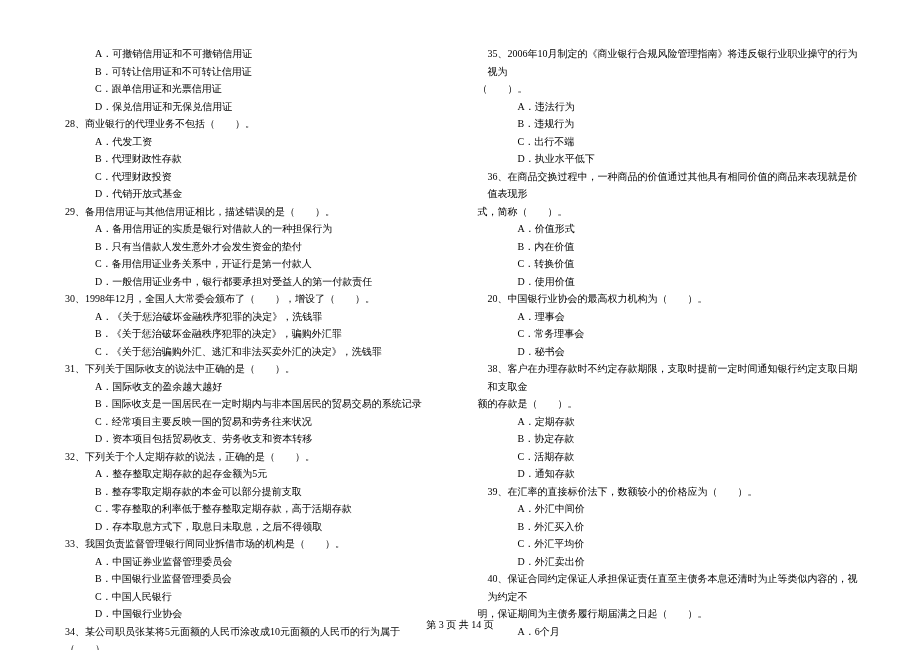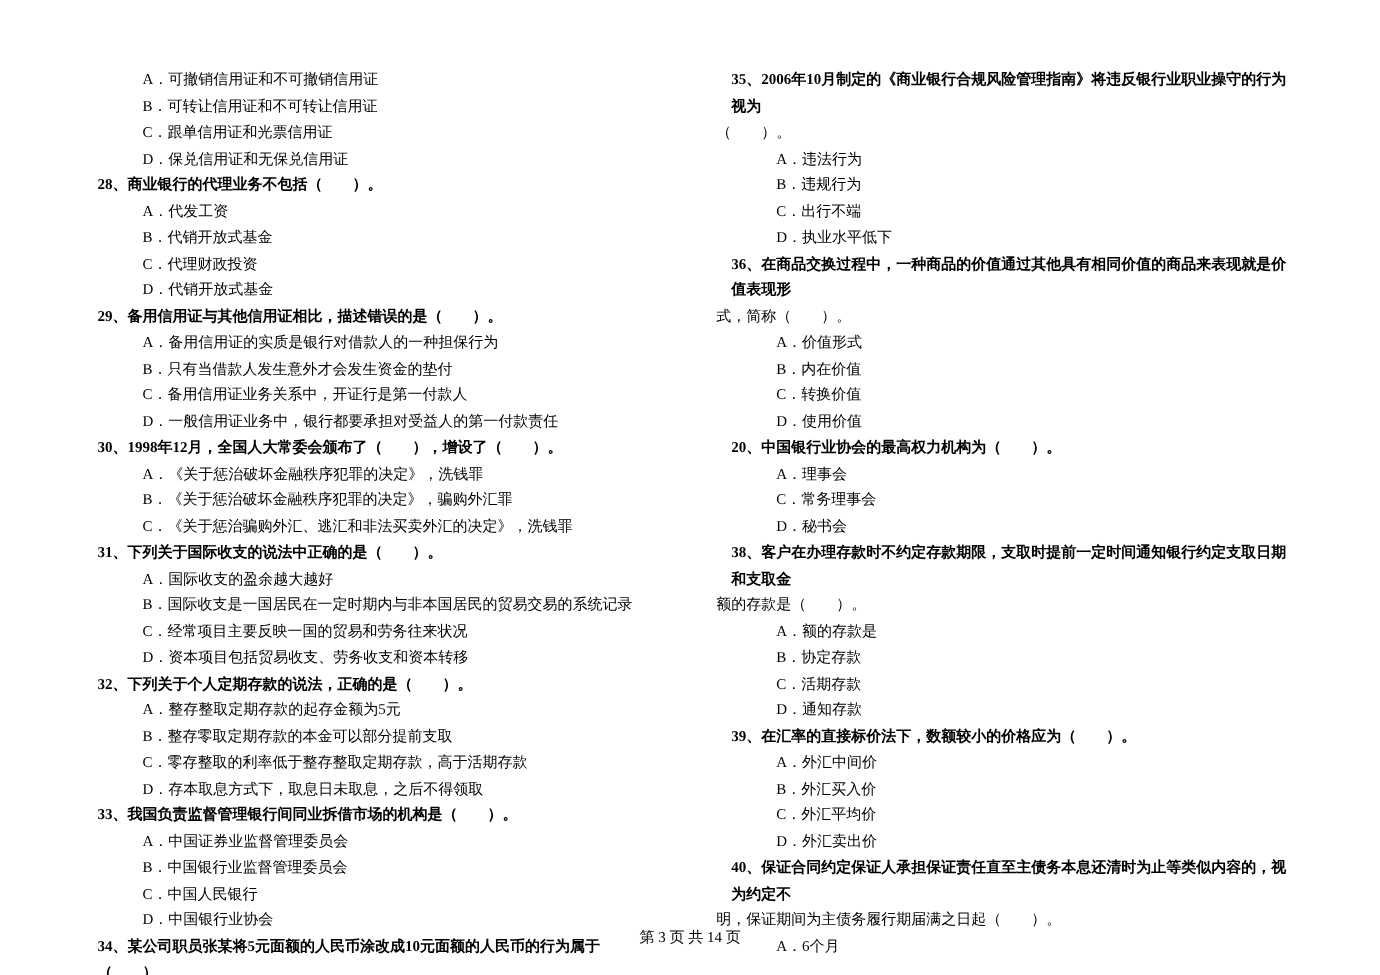--- a/index.html
+++ b/index.html
@@ -24,21 +24,20 @@
     .col {
       flex: 1;
       line-height: 1.75;
     }
     .option {
       padding-left: 40px;
       font-family: Liberation Serif, serif;
     }
     .question {
       padding-left: 10px;
-      font-weight: bold;
     }
     .continuation {
       padding-left: 0px;
     }
     .footer {
       position: absolute;
       bottom: 18px;
       left: 0;
       right: 0;
       text-align: center;
@@ -50,21 +49,21 @@
 
 <div class="columns">
   <div class="col">
     <div class="option">A．可撤销信用证和不可撤销信用证</div>
     <div class="option">B．可转让信用证和不可转让信用证</div>
     <div class="option">C．跟单信用证和光票信用证</div>
     <div class="option">D．保兑信用证和无保兑信用证</div>
 
     <div class="question">28、商业银行的代理业务不包括（　　）。</div>
     <div class="option">A．代发工资</div>
-    <div class="option">B．代销开放式基金</div>
+    <div class="option">B．代理财政性存款</div>
     <div class="option">C．代理财政投资</div>
     <div class="option">D．代销开放式基金</div>
 
     <div class="question">29、备用信用证与其他信用证相比，描述错误的是（　　）。</div>
     <div class="option">A．备用信用证的实质是银行对借款人的一种担保行为</div>
     <div class="option">B．只有当借款人发生意外才会发生资金的垫付</div>
     <div class="option">C．备用信用证业务关系中，开证行是第一付款人</div>
     <div class="option">D．一般信用证业务中，银行都要承担对受益人的第一付款责任</div>
 
     <div class="question">30、1998年12月，全国人大常委会颁布了（　　），增设了（　　）。</div>
@@ -109,21 +108,21 @@
     <div class="option">C．转换价值</div>
     <div class="option">D．使用价值</div>
 
     <div class="question">20、中国银行业协会的最高权力机构为（　　）。</div>
     <div class="option">A．理事会</div>
     <div class="option">C．常务理事会</div>
     <div class="option">D．秘书会</div>
 
     <div class="question">38、客户在办理存款时不约定存款期限，支取时提前一定时间通知银行约定支取日期和支取金</div>
     <div class="continuation">额的存款是（　　）。</div>
-    <div class="option">A．额的存款是</div>
+    <div class="option">A．定期存款</div>
     <div class="option">B．协定存款</div>
     <div class="option">C．活期存款</div>
     <div class="option">D．通知存款</div>
 
     <div class="question">39、在汇率的直接标价法下，数额较小的价格应为（　　）。</div>
     <div class="option">A．外汇中间价</div>
     <div class="option">B．外汇买入价</div>
     <div class="option">C．外汇平均价</div>
     <div class="option">D．外汇卖出价</div>
 

